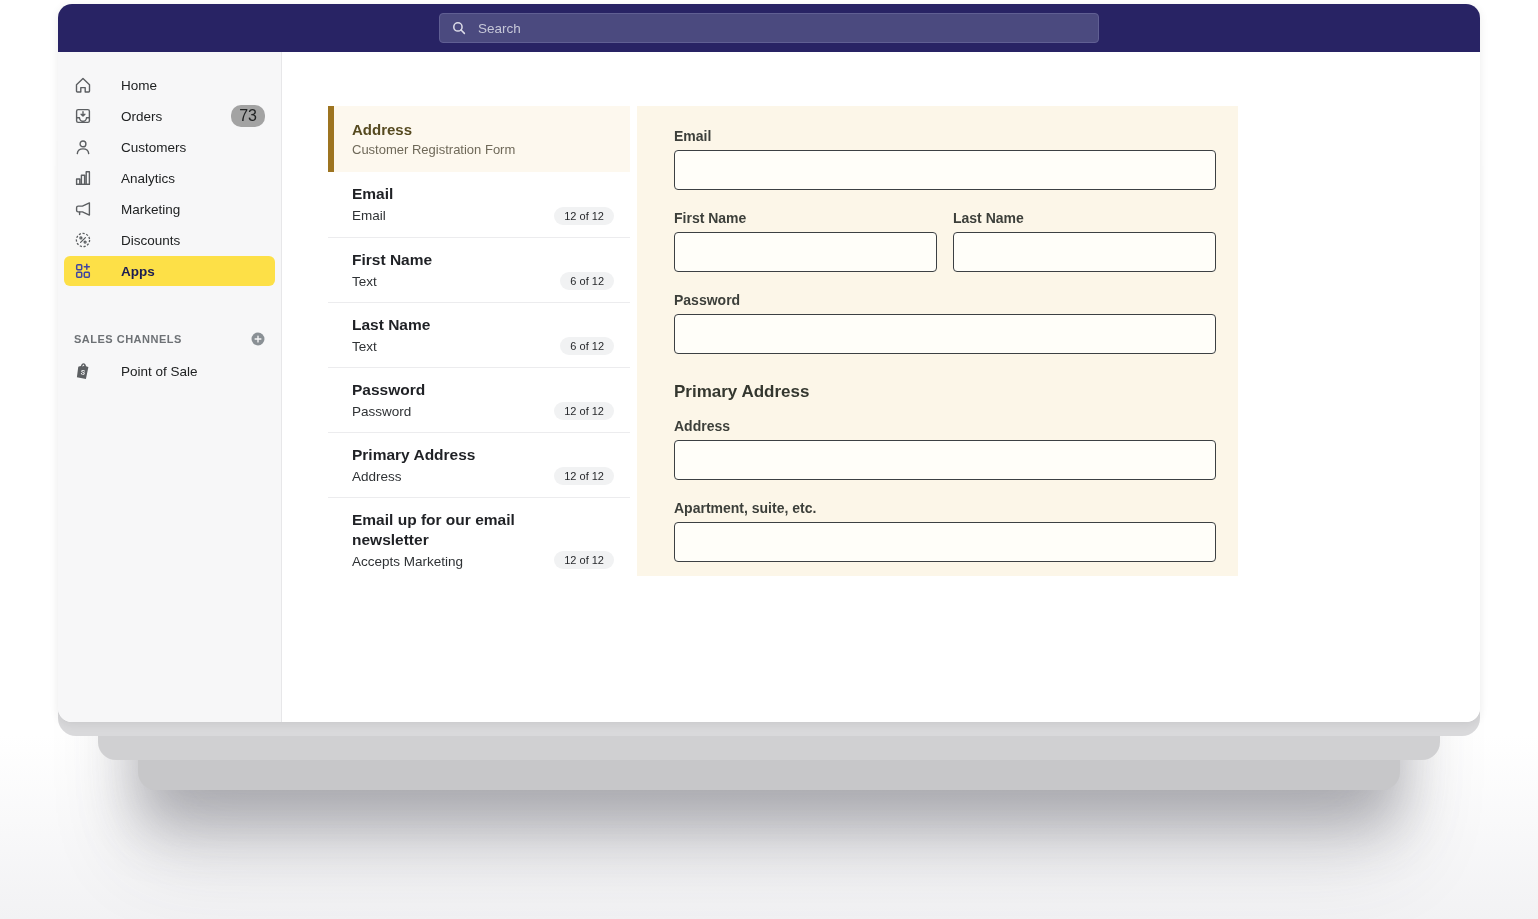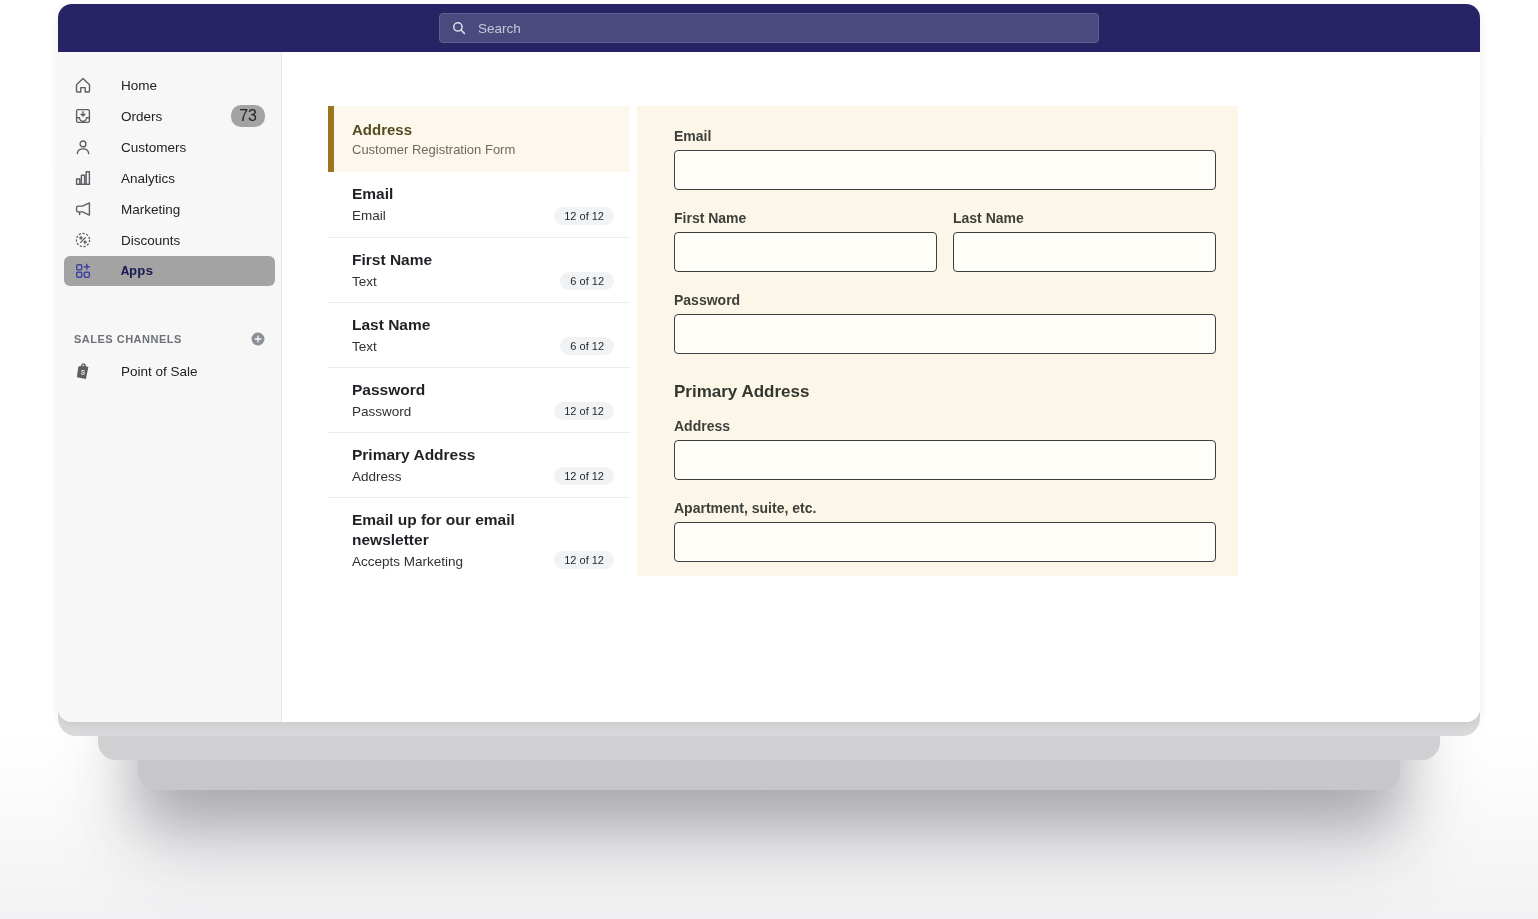--- a/index.html
+++ b/index.html
@@ -22,21 +22,21 @@
   .searchbox input::placeholder{color:#c6c7d8;}
   
   .body-row{display:flex;height:670px;}
   .sidebar{width:224px;flex:0 0 224px;background:#f7f7f8;border-right:1px solid #e7e7e9;
     padding-top:18px;box-sizing:border-box;}
   .sidebar ul{list-style:none;margin:0;padding:0;}
   .nav-item{height:30px;margin:0 6px 1px 6px;padding:0 10px 0 9px;border-radius:6px;display:flex;
     align-items:center;gap:28px;font-size:13.5px;font-weight:500;color:#202223;cursor:pointer;}
   .nav-item .nicon{width:20px;height:20px;color:#5c5f62;display:inline-flex;}
   .nav-item .nicon svg{width:20px;height:20px;}
-  .nav-item.selected{background:#a3a3a3;font-family:Liberation Mono, monospace;}
+  .nav-item.selected{background:#fde047;}
   .nav-item.selected .nlabel{color:#1b1d52;font-weight:700;}
   .nav-item.selected .nicon{color:#4045a1;}
   .ntrail{margin-left:auto;display:inline-flex;align-items:center;}
   .ntrail.badge{background:#a3a3a3;border-radius:10px;padding:2px 8px;font-size:16px;font-weight:400;color:#202223;}
   .ntrail.eyewrap{color:#5c5f62;}
   .ntrail.eyewrap svg{width:17px;height:17px;}
   .sc-header{display:flex;align-items:center;justify-content:space-between;
     margin:44px 14px 8px 16px;font-size:11px;font-weight:700;letter-spacing:.5px;color:#6d7175;}
   .sc-header .plusw{display:inline-flex;cursor:pointer;}
   .sc-header svg{width:18px;height:18px;}

